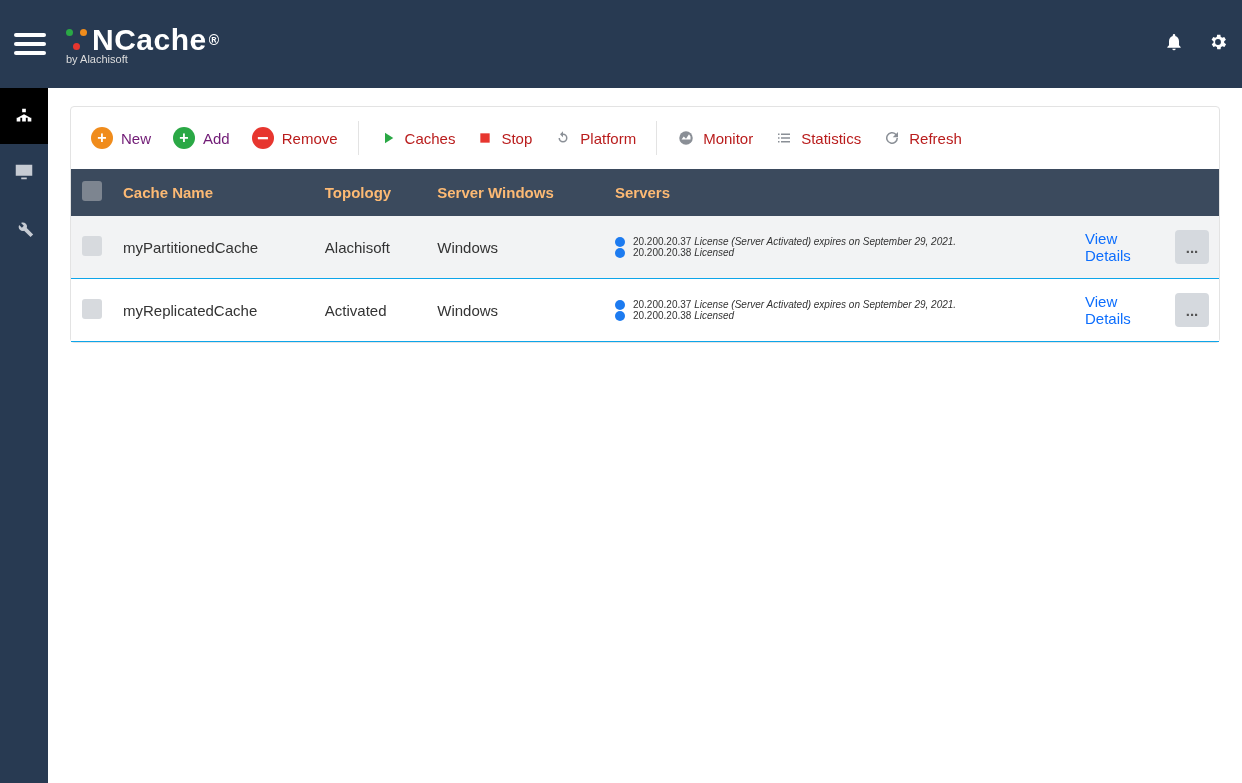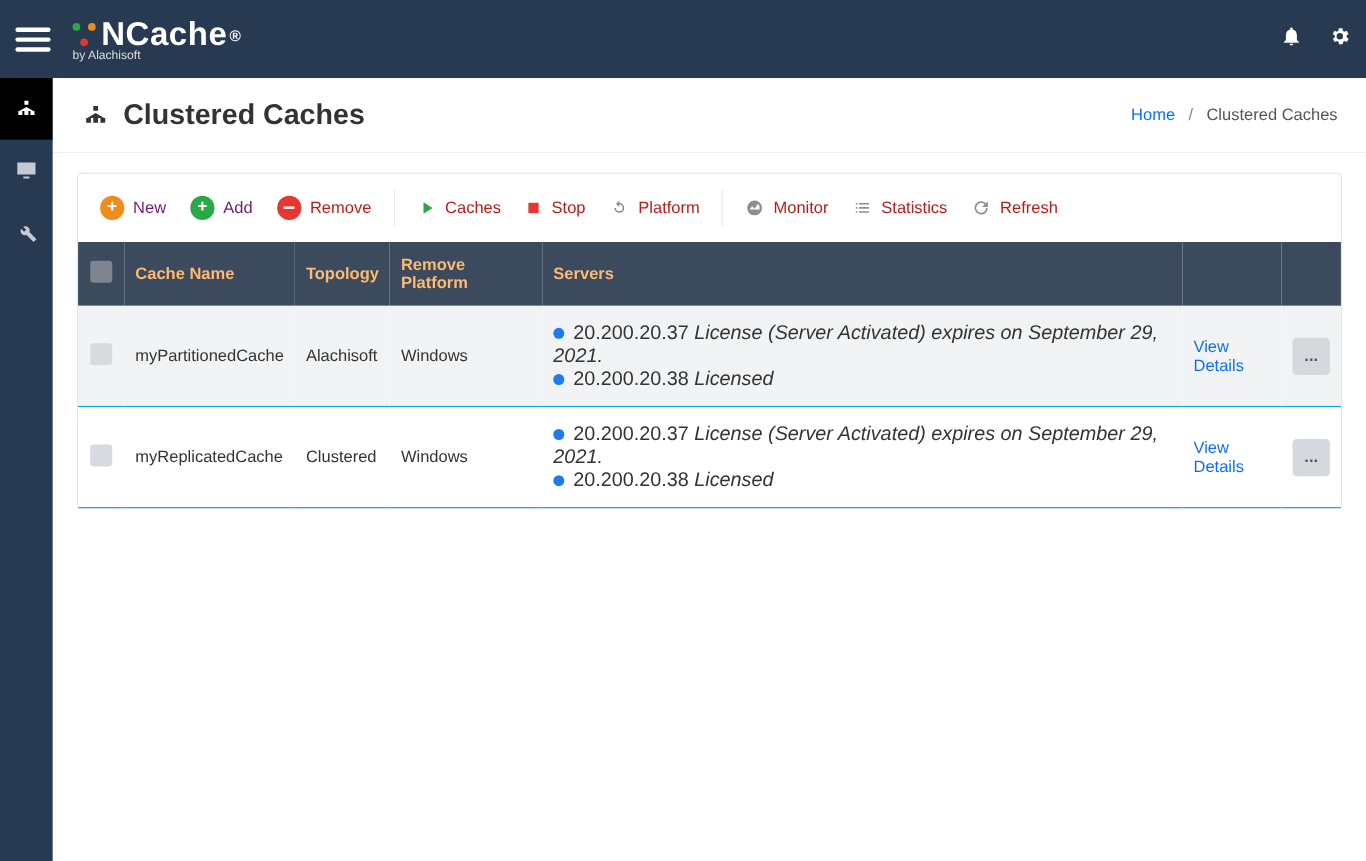--- a/index.html
+++ b/index.html
@@ -1,19 +1,19 @@
 <!DOCTYPE html>
 <html><head>
 <meta charset="utf-8">
 <style>
   * { box-sizing: border-box; }
   body { margin:0; font-family: "Segoe UI", Arial, sans-serif; color:#333; background:#fafafa; }
 
   
-  .topbar { background:#283A52; color:#fff; height:71px; display:flex; align-items:center; padding:0 14px; }
+  .topbar { background:#283A52; color:#fff; height:88px; display:flex; align-items:center; padding:0 14px; }
   .hamburger { width:32px; height:32px; display:flex; flex-direction:column; justify-content:center; gap:5px; cursor:pointer; }
   .hamburger div { height:4px; background:#fff; border-radius:2px; }
   .logo { display:flex; flex-direction:column; margin-left:20px; }
   .logo-main { font-size:30px; font-weight:700; letter-spacing:.5px; display:flex; align-items:center; }
   .logo-mark { position:relative; width:22px; height:22px; margin-right:4px; }
   .logo-dot { width:7px; height:7px; border-radius:50%; position:absolute; }
   .logo-by { font-size:11px; text-align:left; color:#ddd; margin-top:-4px; }
   .topbar-right { margin-left:auto; display:flex; align-items:center; gap:24px; }
   .bell, .gear { color:#fff; fill:#fff; cursor:pointer; }
 
@@ -45,21 +45,21 @@
   thead { background:#3b4a5d; color:#fdba74; }
   thead th { text-align:left; font-size:15px; padding:12px 10px; font-weight:600; }
   thead th:first-child { width:42px; text-align:center; }
   tbody td { padding:14px 10px; font-size:15px; vertical-align:middle; border-bottom:1px solid #0ea5e9; }
   tbody tr:nth-child(odd) { background:#f2f3f4; }
   tbody tr:nth-child(even) { background:#fff; }
 
   .chk { width:20px; height:20px; background:#d7dade; border-radius:3px; display:inline-block; cursor:pointer; }
   .th-chk { width:20px; height:20px; background:#7d8590; border-radius:3px; display:inline-block; cursor:pointer; }
 
-  .servers-cell { font-size:18px; }
+  .servers-cell { font-size:10px; }
   .status-dot { width:10px; height:10px; border-radius:50%; background:#1d7bf0; display:inline-block; margin-right:8px; vertical-align:middle; }
   .italic { font-style:italic; }
 
   .view-link { color:#0d6efd; cursor:pointer;text-align:center; }
   .more-btn { background:#d5d9de; width:34px; height:34px; border-radius:4px; display:flex; align-items:center; justify-content:center; cursor:pointer; color:#555; font-weight:700; }
 </style>
 </head>
 <body>
 
 <div class="topbar">
@@ -107,33 +107,20 @@
         </svg>
     </div>
     <div class="side-item">
       <svg width="22" height="22" viewBox="0 0 24 24">
           <path fill="currentColor" d="M22 19l-7-7c.6-1.5.3-3.3-1-4.6-1.4-1.4-3.5-1.7-5.2-.8l3 3-2.1 2.1-3-3c-.9 1.7-.6 3.8.8 5.2 1.3 1.3 3.1 1.6 4.6 1l7 7 2.9-2.9z"></path>
         </svg>
     </div>
   </div>
 
   <div class="content">
-    <div class="page-header">
-      <div class="page-title">
-        <svg width="26" height="26" viewBox="0 0 24 24">
-            <path fill="#333" d="M4 18h4v-4H4v4zm6 0h4v-4h-4v4zm6 0h4v-4h-4v4zM10 4v4h4V4h-4zm2 6l-7 4h14l-7-4z"></path>
-          </svg>
-        <span>Clustered Caches</span>
-      </div>
-      <div class="breadcrumb">
-        <a>Home</a>
-        <span class="sep">/</span>
-        <span>Clustered Caches</span>
-      </div>
-    </div>
 
     <div class="panel">
       <div class="toolbar">
         <div class="tool-btn">
           <span class="icon-circle" style="background:#f08c1c">+</span>
           <span class="lbl">New</span>
         </div>
         <div class="tool-btn">
           <span class="icon-circle" style="background:#2aa845">+</span>
           <span class="lbl">Add</span>
@@ -194,21 +181,21 @@
           <span class="lbl">Refresh</span>
         </div>
       </div>
 
       <table>
         <thead>
           <tr>
             <th><span class="th-chk"></span></th>
             <th>Cache Name</th>
             <th>Topology</th>
-            <th>Remove Platform</th>
+            <th>Server Windows</th>
             <th>Servers</th>
             <th style="width:90px"></th>
             <th style="width:50px"></th>
           </tr>
         </thead>
         <tbody>
           <tr>
             <td style="text-align:center"><span class="chk"></span></td>
             <td>myPartitionedCache</td>
             <td>Alachisoft</td>
@@ -218,21 +205,21 @@
               <div><span class="status-dot"></span><span>20.200.20.38</span> <span class="italic">Licensed</span></div>
             </td>
             <td><span class="view-link">View Details</span></td>
             <td>
                 <div class="more-btn">...</div>
               </td>
           </tr>
           <tr>
             <td style="text-align:center"><span class="chk"></span></td>
             <td>myReplicatedCache</td>
-            <td>Clustered</td>
+            <td>Activated</td>
             <td>Windows</td>
             <td class="servers-cell">
               <div><span class="status-dot"></span><span>20.200.20.37</span> <span class="italic">License (Server Activated) expires on September 29, 2021.</span></div>
               <div><span class="status-dot"></span><span>20.200.20.38</span> <span class="italic">Licensed</span></div>
             </td>
             <td><span class="view-link">View Details</span></td>
             <td>
                 <div class="more-btn">...</div>
               </td>
           </tr>

